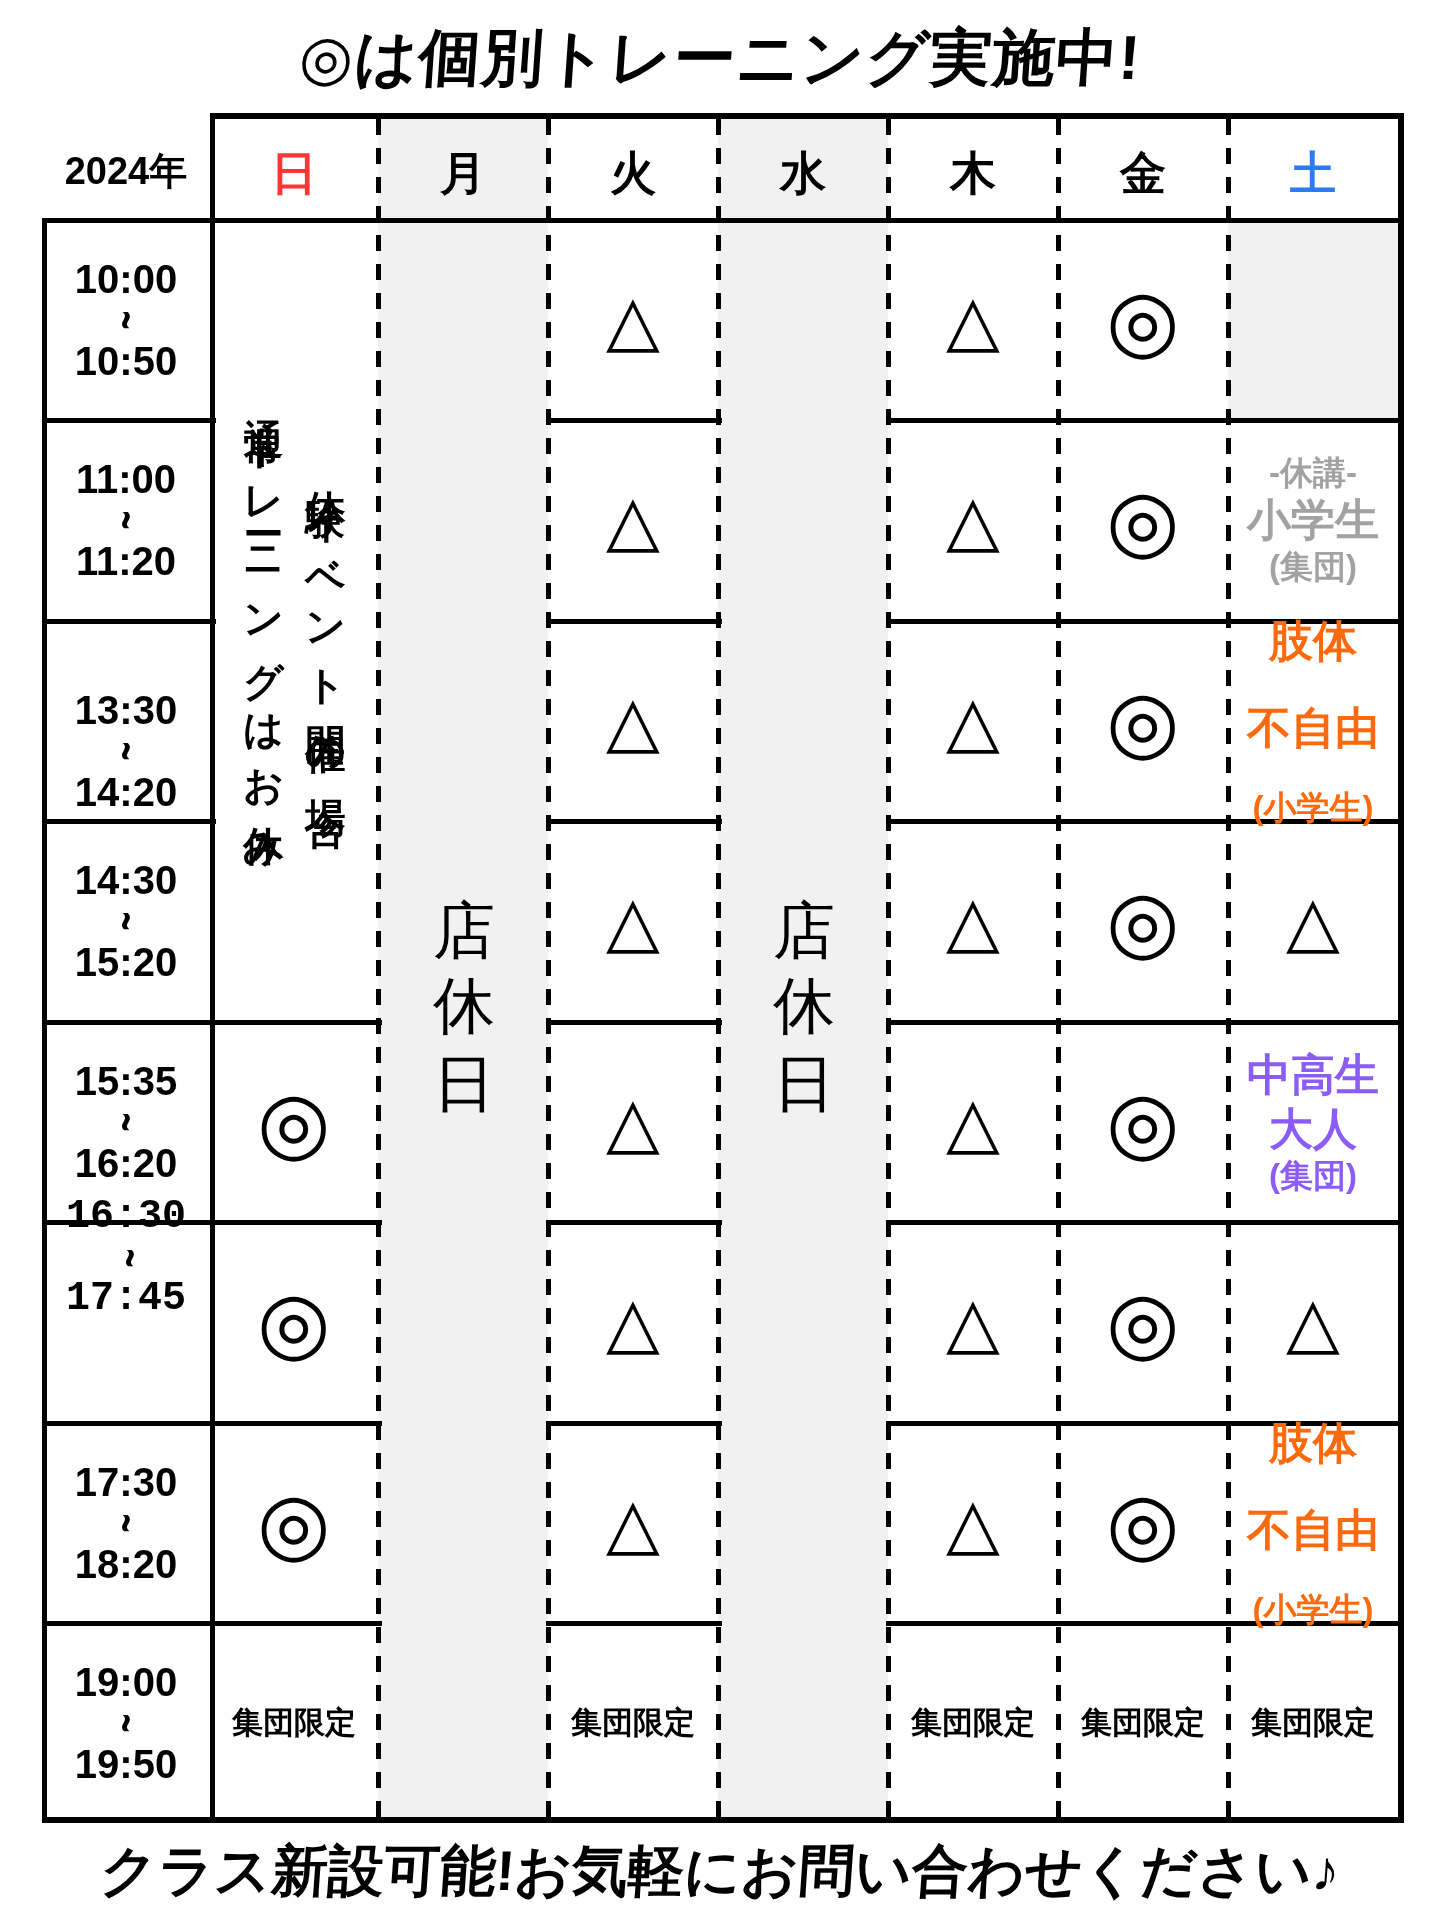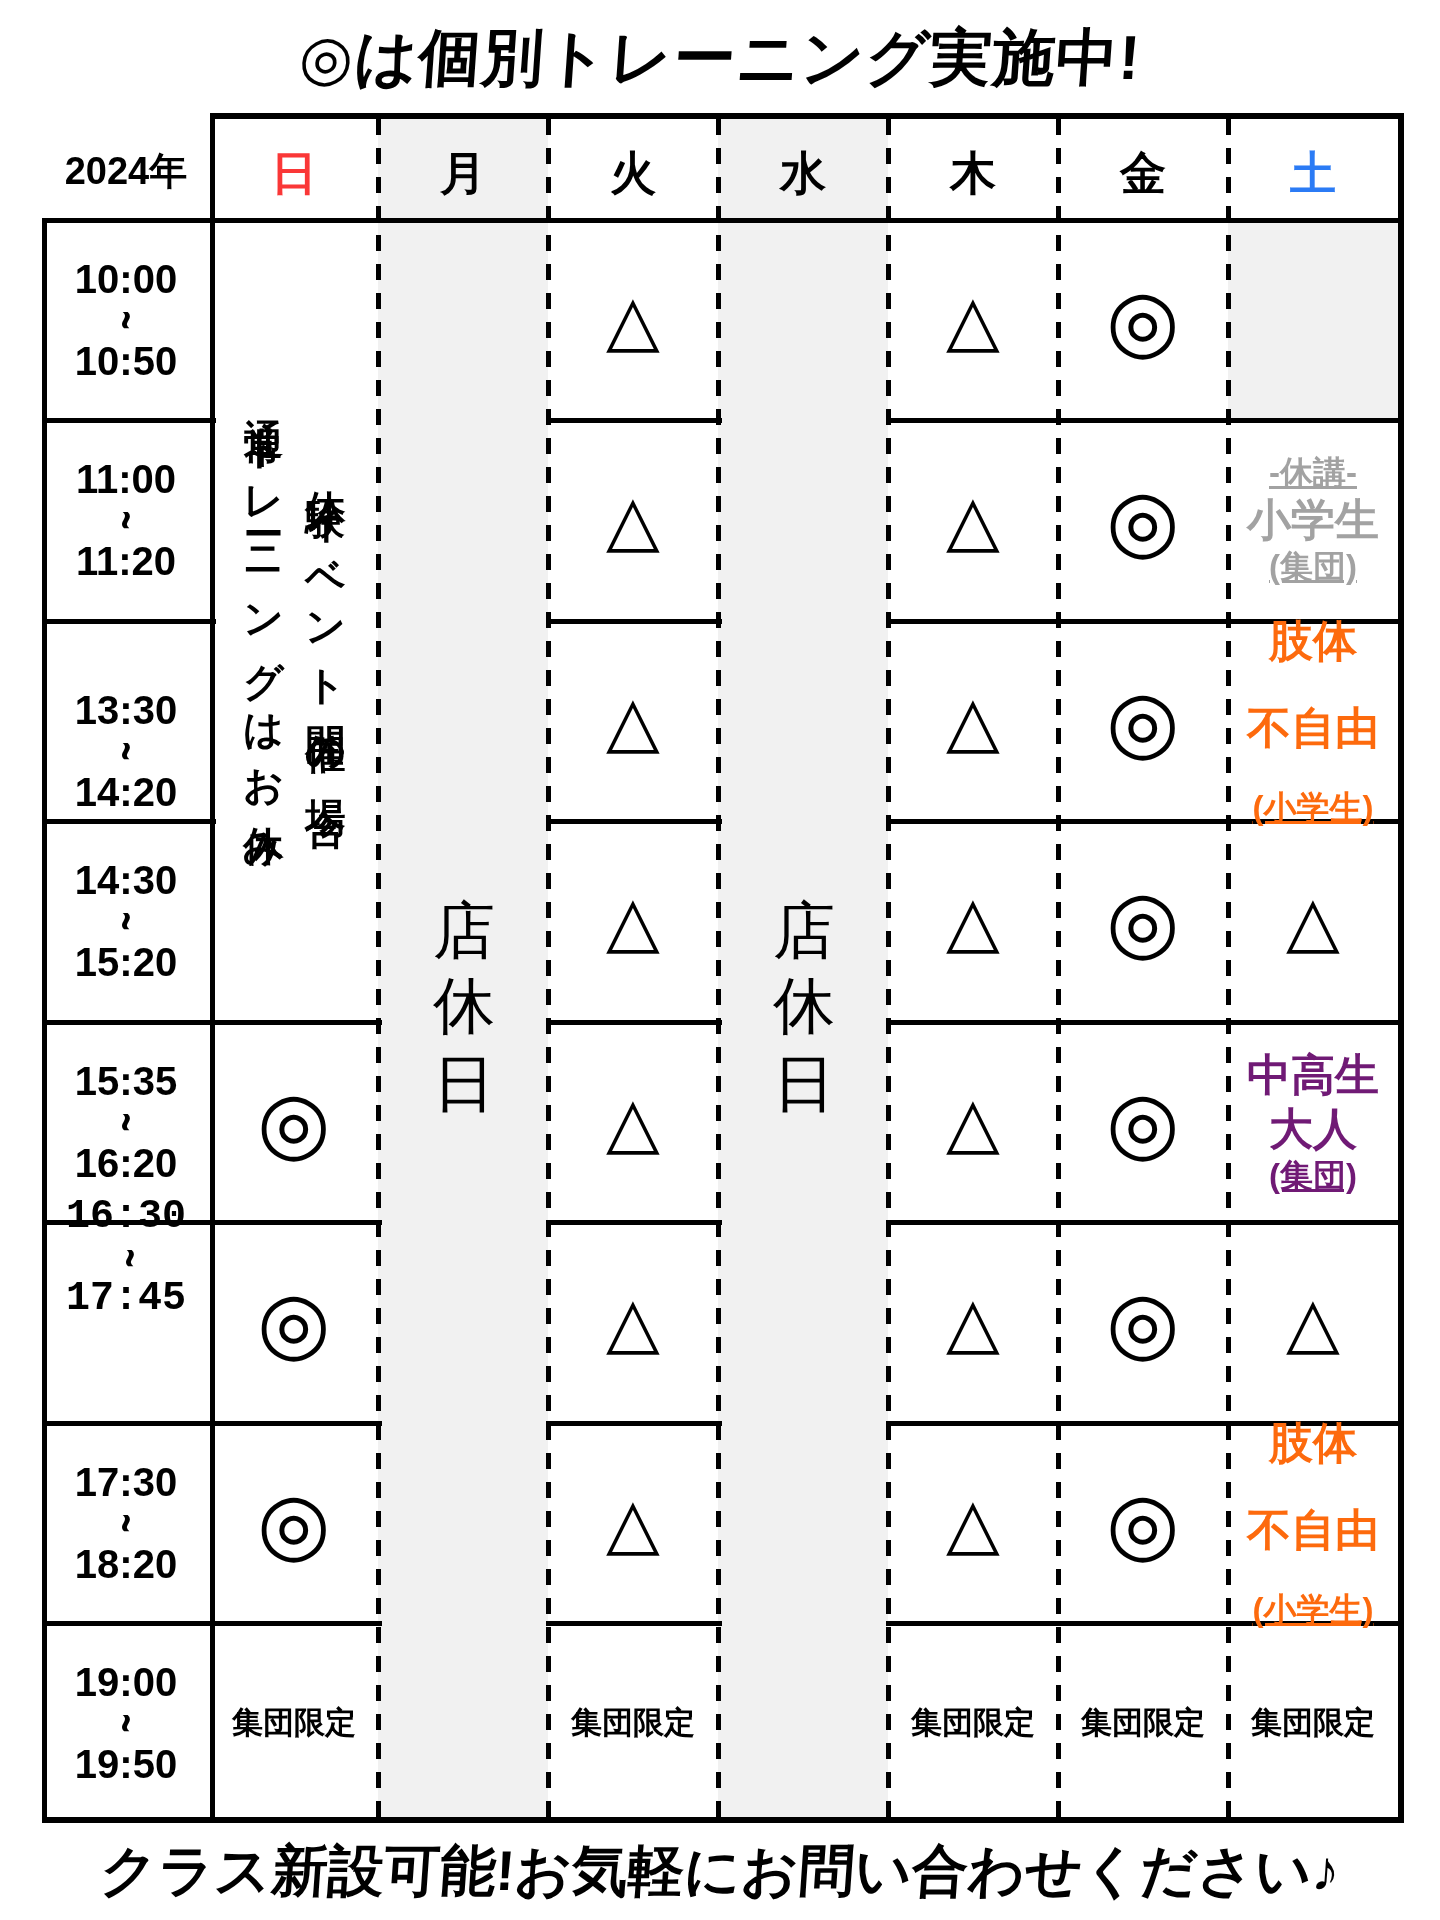--- a/index.html
+++ b/index.html
@@ -15,31 +15,31 @@
   
   .hl{position:absolute;height:5px;background:#000;}
   .vl{position:absolute;width:5px;background:#000;}
   
   .dl{position:absolute;width:5px;top:119px;height:1698px;
       background:repeating-linear-gradient(180deg,#000 0 16px,transparent 16px 29px);}
   .year{position:absolute;left:42px;top:146px;width:168px;text-align:center;
         font-size:38px;font-weight:700;}
   .dayh{position:absolute;top:143px;width:170px;text-align:center;font-size:46px;font-weight:800;}
   .c-red{color:#fa3737;} .c-blue{color:#2b7bf5;}
-  .c-orange{color:#fd6a0d;gap:33px;} .c-purple{color:#701a75;} .c-gray{color:#a2a2a2;}
+  .c-orange{color:#fd6a0d;gap:33px;} .c-purple{color:#8b5cf6;} .c-gray{color:#a2a2a2;}
   .tcell{position:absolute;left:42px;width:168px;height:196px;display:flex;flex-direction:column;
          align-items:center;justify-content:center;font-weight:800;font-size:40px;line-height:46px;}
   .tsep{display:inline-block;transform:rotate(90deg) scaleY(1.5);font-size:32px;line-height:36px;}
   .cell{position:absolute;width:170px;height:196px;display:flex;align-items:center;
         justify-content:center;text-align:center;}
   .tri{font-family:"DejaVu Sans",sans-serif;font-size:70px;font-weight:400;}
   .circ{font-family:"DejaVu Sans",sans-serif;font-size:84px;font-weight:400;padding-bottom:4px;}
   .grp{font-size:31px;font-weight:800;}
   .spec{flex-direction:column;font-weight:800;line-height:1.22;}
-  .sp-a{font-size:44px;} .sp-b{font-size:33px;text-decoration:underline;}
+  .sp-a{font-size:44px;} .sp-b{font-size:33px;}
   .note{position:absolute;left:212px;top:233px;width:166px;height:778px;display:flex;
         flex-direction:column;justify-content:center;align-items:center;gap:16px;
         writing-mode:vertical-rl;font-size:40px;font-weight:800;letter-spacing:9px;line-height:1.15;}
   .closed{position:absolute;top:846px;width:64px;height:440px;writing-mode:vertical-rl;
           font-family:"DejaVu Serif","Liberation Serif",serif;font-size:62px;line-height:64px;
           letter-spacing:82px;font-weight:400;}
 </style>
 </head>
 <body>
 

